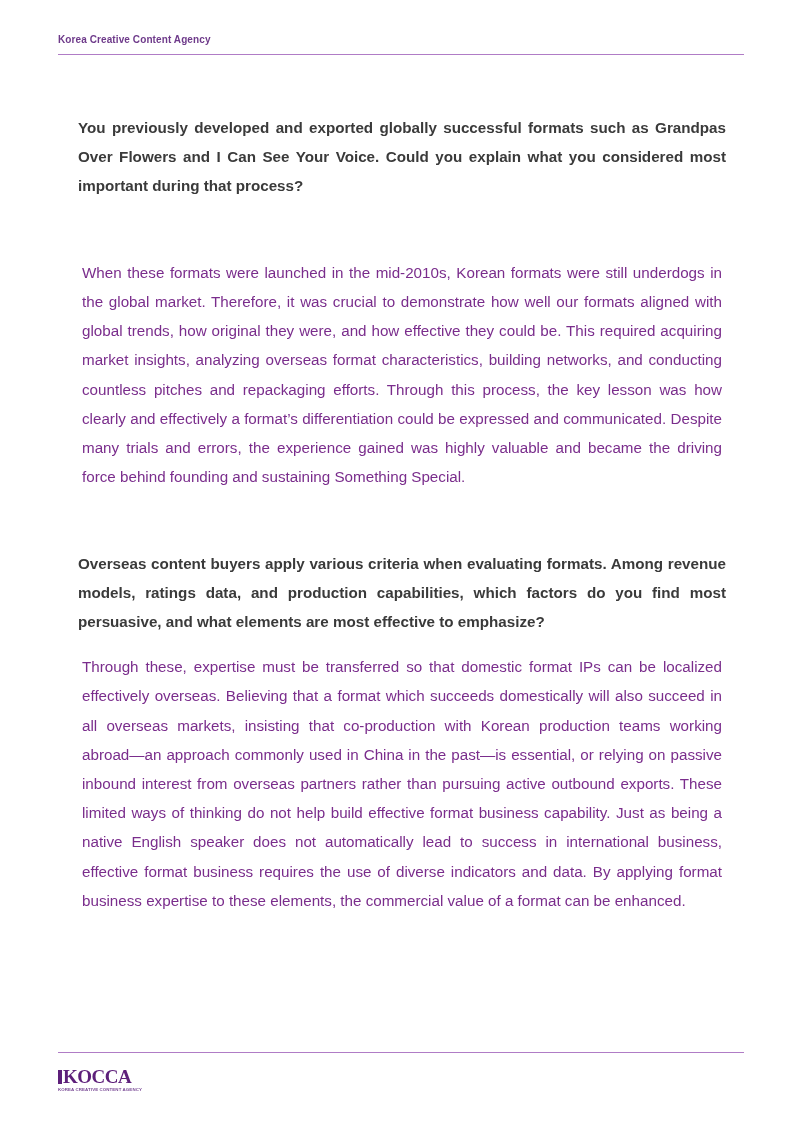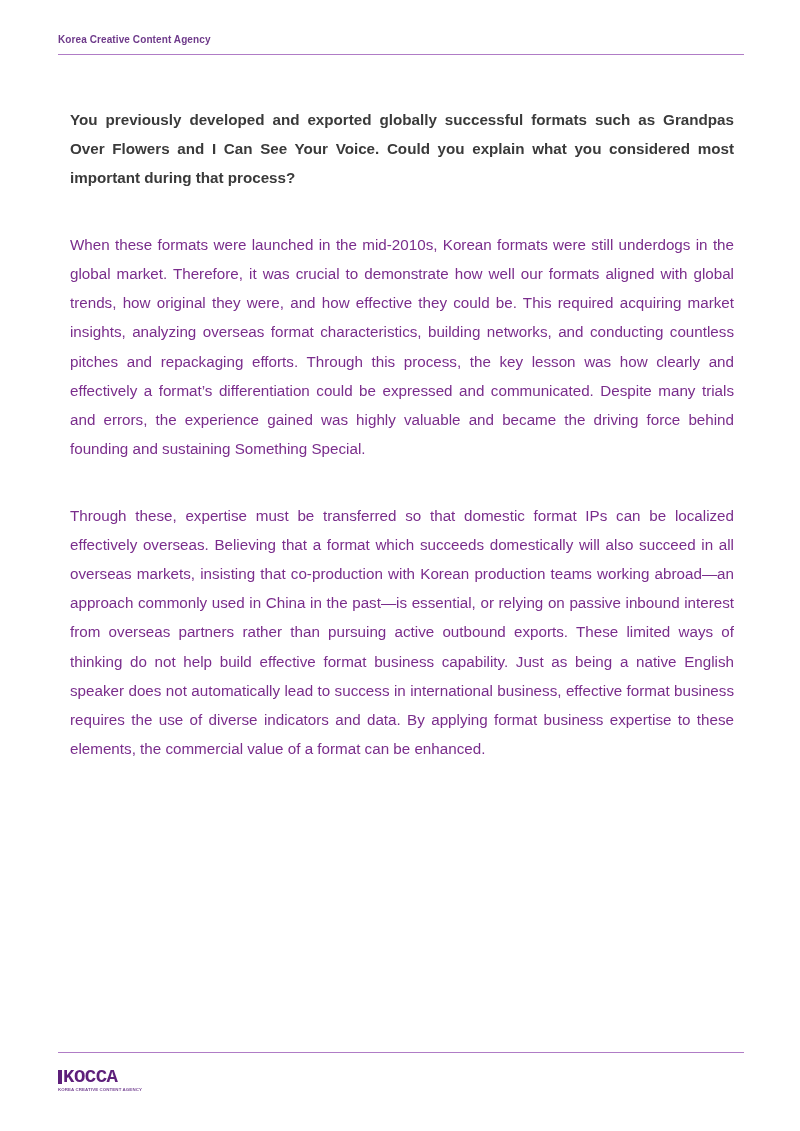--- a/index.html
+++ b/index.html
@@ -1,42 +1,43 @@
 <!DOCTYPE html>
 <html><head>
   <meta charset="utf-8">
   <style>
     html, body { margin: 0; padding: 0; background: #ffffff; }
     body { width: 800px; height: 1131px; position: relative; overflow: hidden; font-family: "Liberation Sans", sans-serif; }
     .header { position: absolute; left: 58px; top: 34px; width: 686px; }
     .header-title { font-size: 10px; color: #6e3a8a; font-weight: 600; letter-spacing: 0.1px; }
     .header-rule { position: absolute; left: 58px; top: 54px; width: 686px; height: 1px; background: #b07cc6; }
     .content { position: absolute; left: 66px; top: 101px; width: 672px; font-size: 15.2px; line-height: 29.2px; text-align: justify; }
-    .q { color: #3a3a3a; font-weight: 700; margin: 4px; }
-    .a { color: #7a2d8c; margin: 4px; }
+    .q { color: #3a3a3a; font-weight: 700; margin: 12px; }
+    .a { color: #7a2d8c; margin: 16px; }
     .gap { height: 29.2px; }
     .footer-rule { position: absolute; left: 58px; top: 1052px; width: 686px; height: 1px; background: #b07cc6; }
     .logo { position: absolute; left: 58px; top: 1068px; }
-    .logo-mark { font-family: Liberation Mono, monospace; font-weight: 700; font-size: 19px; color: #5d1f7a; letter-spacing: -0.5px; line-height: 18px; display: flex; align-items: center; }
+    .logo-mark { font-family: Liberation Serif, serif; font-weight: 700; font-size: 19px; color: #5d1f7a; letter-spacing: -0.5px; line-height: 18px; display: flex; align-items: center; }
     .logo-bar { display: inline-block; width: 4px; height: 14px; background: #5d1f7a; margin-right: 1px; }
     .logo-sub { font-size: 4.4px; color: #7a4a96; letter-spacing: 0.1px; margin-top: 1px; font-weight: 700; }
   </style>
 </head>
 <body>
 
 <div class="header">
   <div class="header-title">Korea Creative Content Agency</div>
 </div>
 <div class="header-rule"></div>
 
 <div class="content">
   <p class="q">You previously developed and exported globally successful formats such as Grandpas Over Flowers and I Can See Your Voice. Could you explain what you considered most important during that process?</p>
   <div class="gap"></div>
   <p class="a">When these formats were launched in the mid-2010s, Korean formats were still underdogs in the global market. Therefore, it was crucial to demonstrate how well our formats aligned with global trends, how original they were, and how effective they could be. This required acquiring market insights, analyzing overseas format characteristics, building networks, and conducting countless pitches and repackaging efforts. Through this process, the key lesson was how clearly and effectively a format’s differentiation could be expressed and communicated. Despite many trials and errors, the experience gained was highly valuable and became the driving force behind founding and sustaining Something Special.</p>
   <div class="gap"></div>
+  <p class="q">Overseas content buyers apply various criteria when evaluating formats. Among revenue models, ratings data, and production capabilities, which factors do you find most persuasive, and what elements are most effective to emphasize?</p>
   <p class="a">Through these, expertise must be transferred so that domestic format IPs can be localized effectively overseas. Believing that a format which succeeds domestically will also succeed in all overseas markets, insisting that co-production with Korean production teams working abroad—an approach commonly used in China in the past—is essential, or relying on passive inbound interest from overseas partners rather than pursuing active outbound exports. These limited ways of thinking do not help build effective format business capability. Just as being a native English speaker does not automatically lead to success in international business, effective format business requires the use of diverse indicators and data. By applying format business expertise to these elements, the commercial value of a format can be enhanced.</p>
 </div>
 
 <div class="footer-rule"></div>
 <div class="logo">
   <div class="logo-mark">
     <span class="logo-bar"></span>
     <span>KOCCA</span>
   </div>
   <div class="logo-sub">KOREA CREATIVE CONTENT AGENCY</div>

